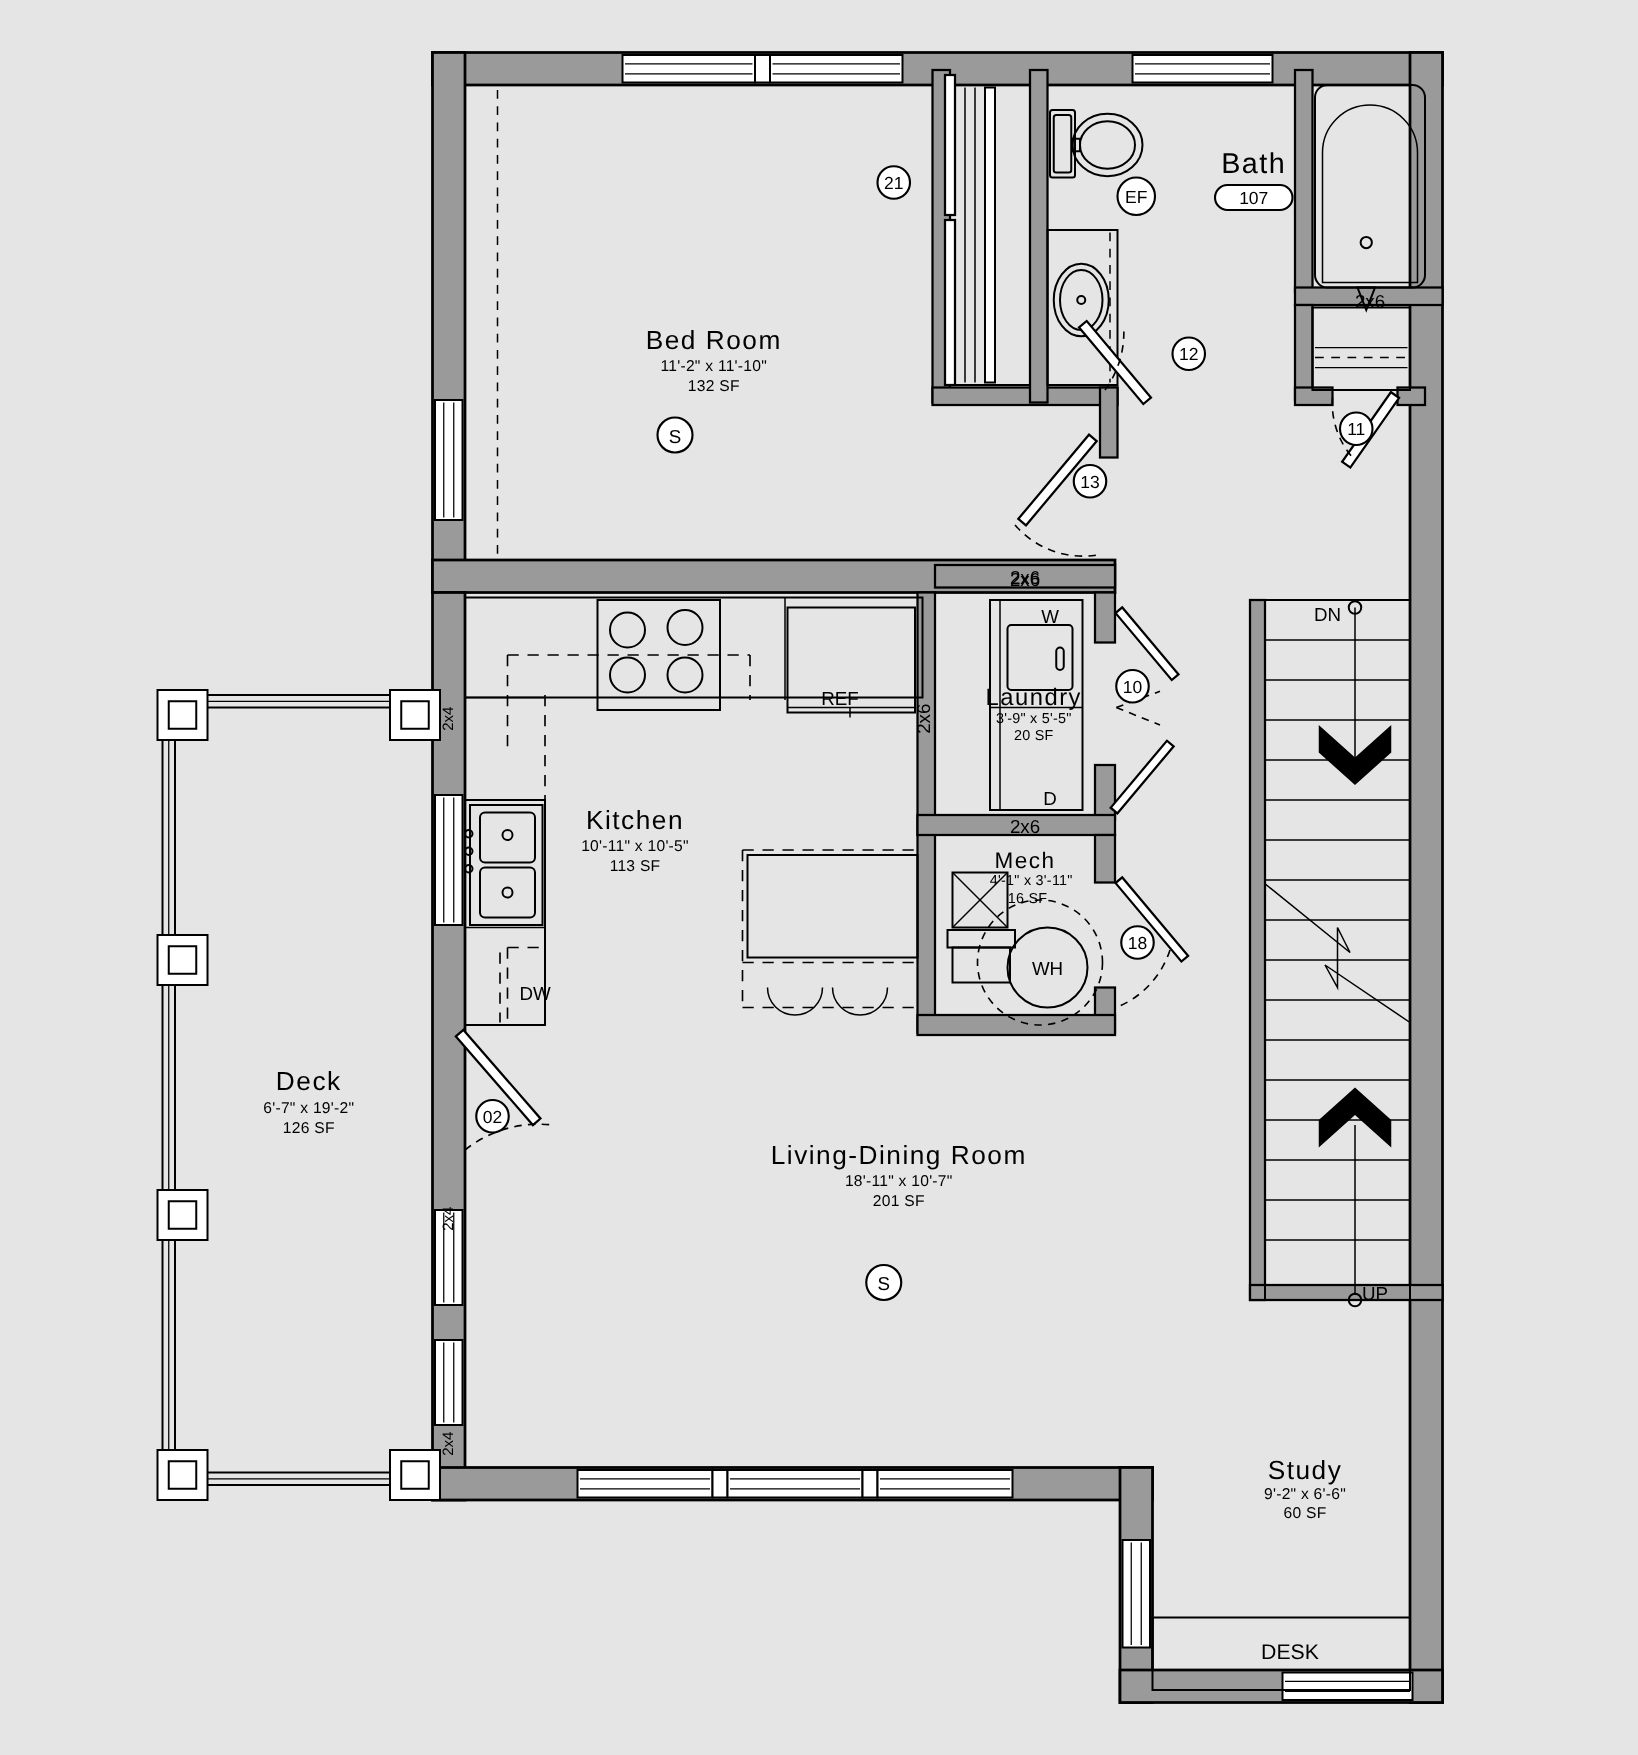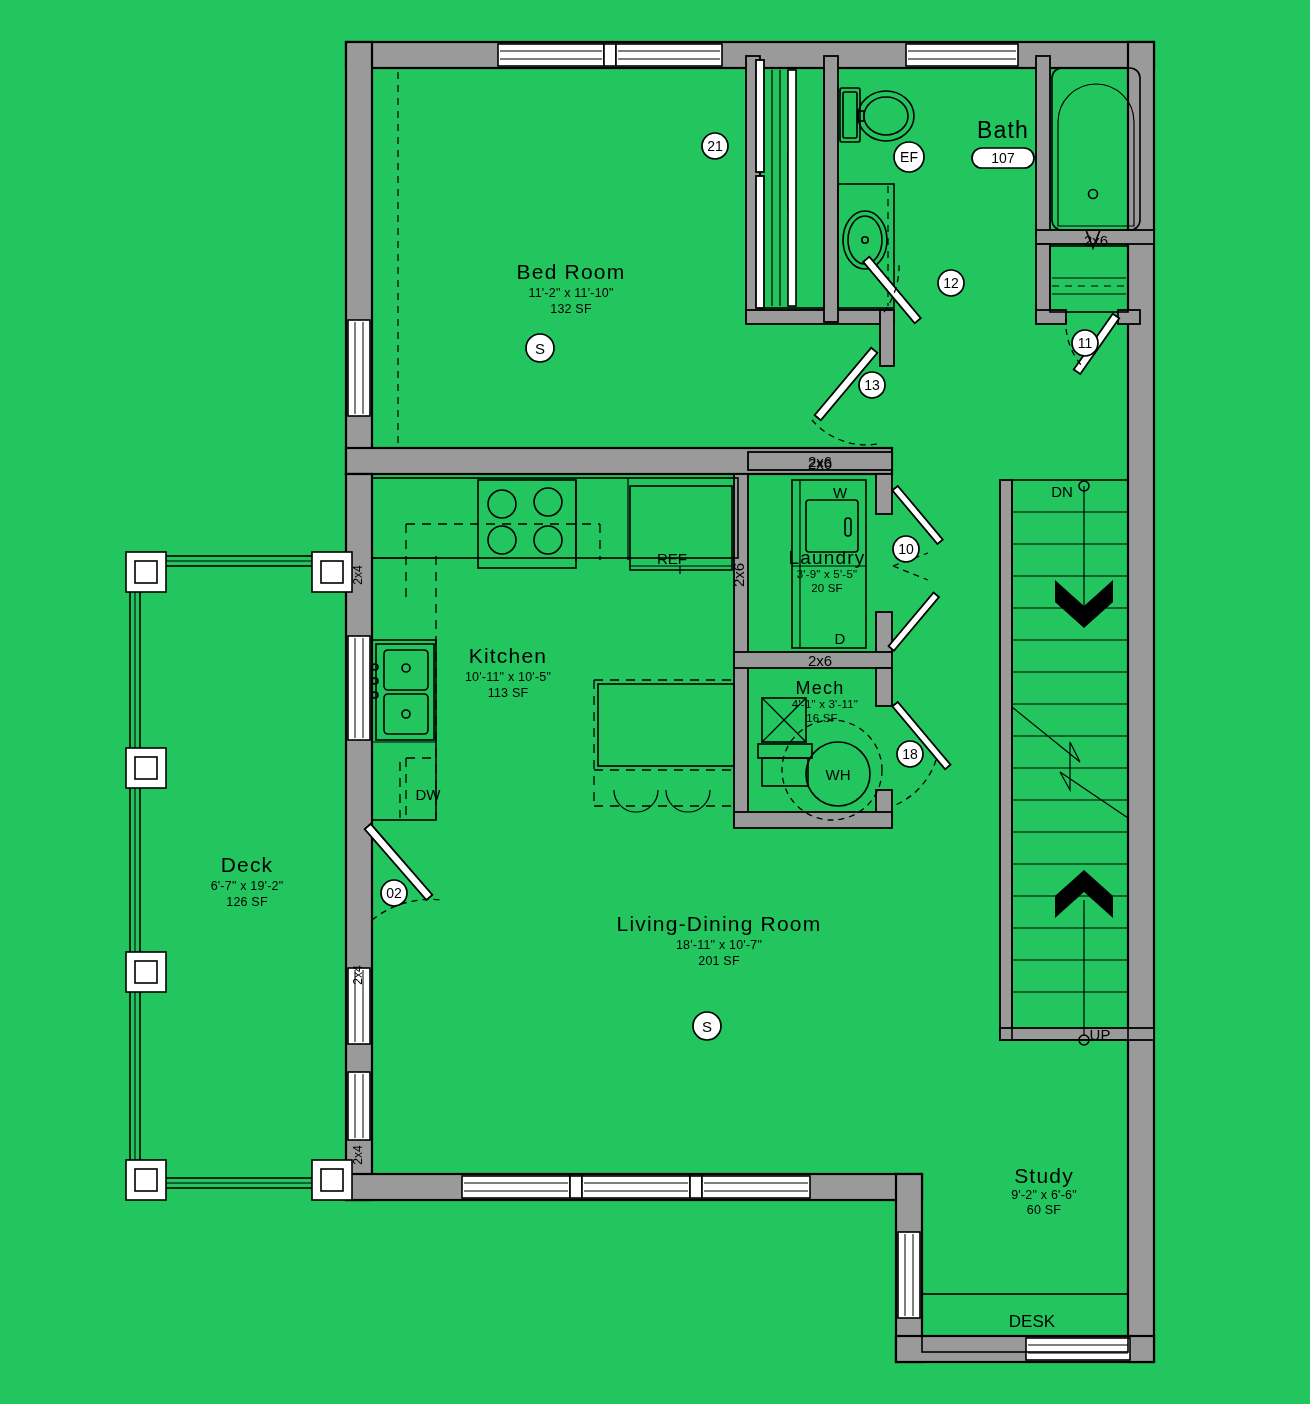--- a/index.html
+++ b/index.html
@@ -1,17 +1,17 @@
 <!DOCTYPE html>
 <html><head>
 <meta charset="utf-8">
 <style>
   html,body{margin:0;padding:0;background:#ffffff;}
   body{font-family:"Liberation Sans",sans-serif;}
-  #sheet{position:relative;width:1310px;height:1404px;background:#22c55e;overflow:hidden;}
+  #sheet{position:relative;width:1310px;height:1404px;background:#e5e5e5;overflow:hidden;}
   #sheet svg{position:absolute;left:0;top:0;}
   .wallfill{fill:#9a9a9a;stroke:#000;stroke-width:2.2;}
   .wallfill-thin{fill:#9a9a9a;stroke:#000;stroke-width:1.8;}
   .white{fill:#ffffff;stroke:#000;stroke-width:1.6;}
   .nofill{fill:none;stroke:#000;stroke-width:1.6;}
   .thin{fill:none;stroke:#000;stroke-width:1.2;}
   .hair{fill:none;stroke:#000;stroke-width:1;}
   .dash{fill:none;stroke:#000;stroke-width:1.3;stroke-dasharray:9 7;}
   .dash2{fill:none;stroke:#000;stroke-width:1.2;stroke-dasharray:7 6;}
   .swing{fill:none;stroke:#000;stroke-width:1.3;stroke-dasharray:6 5;}

